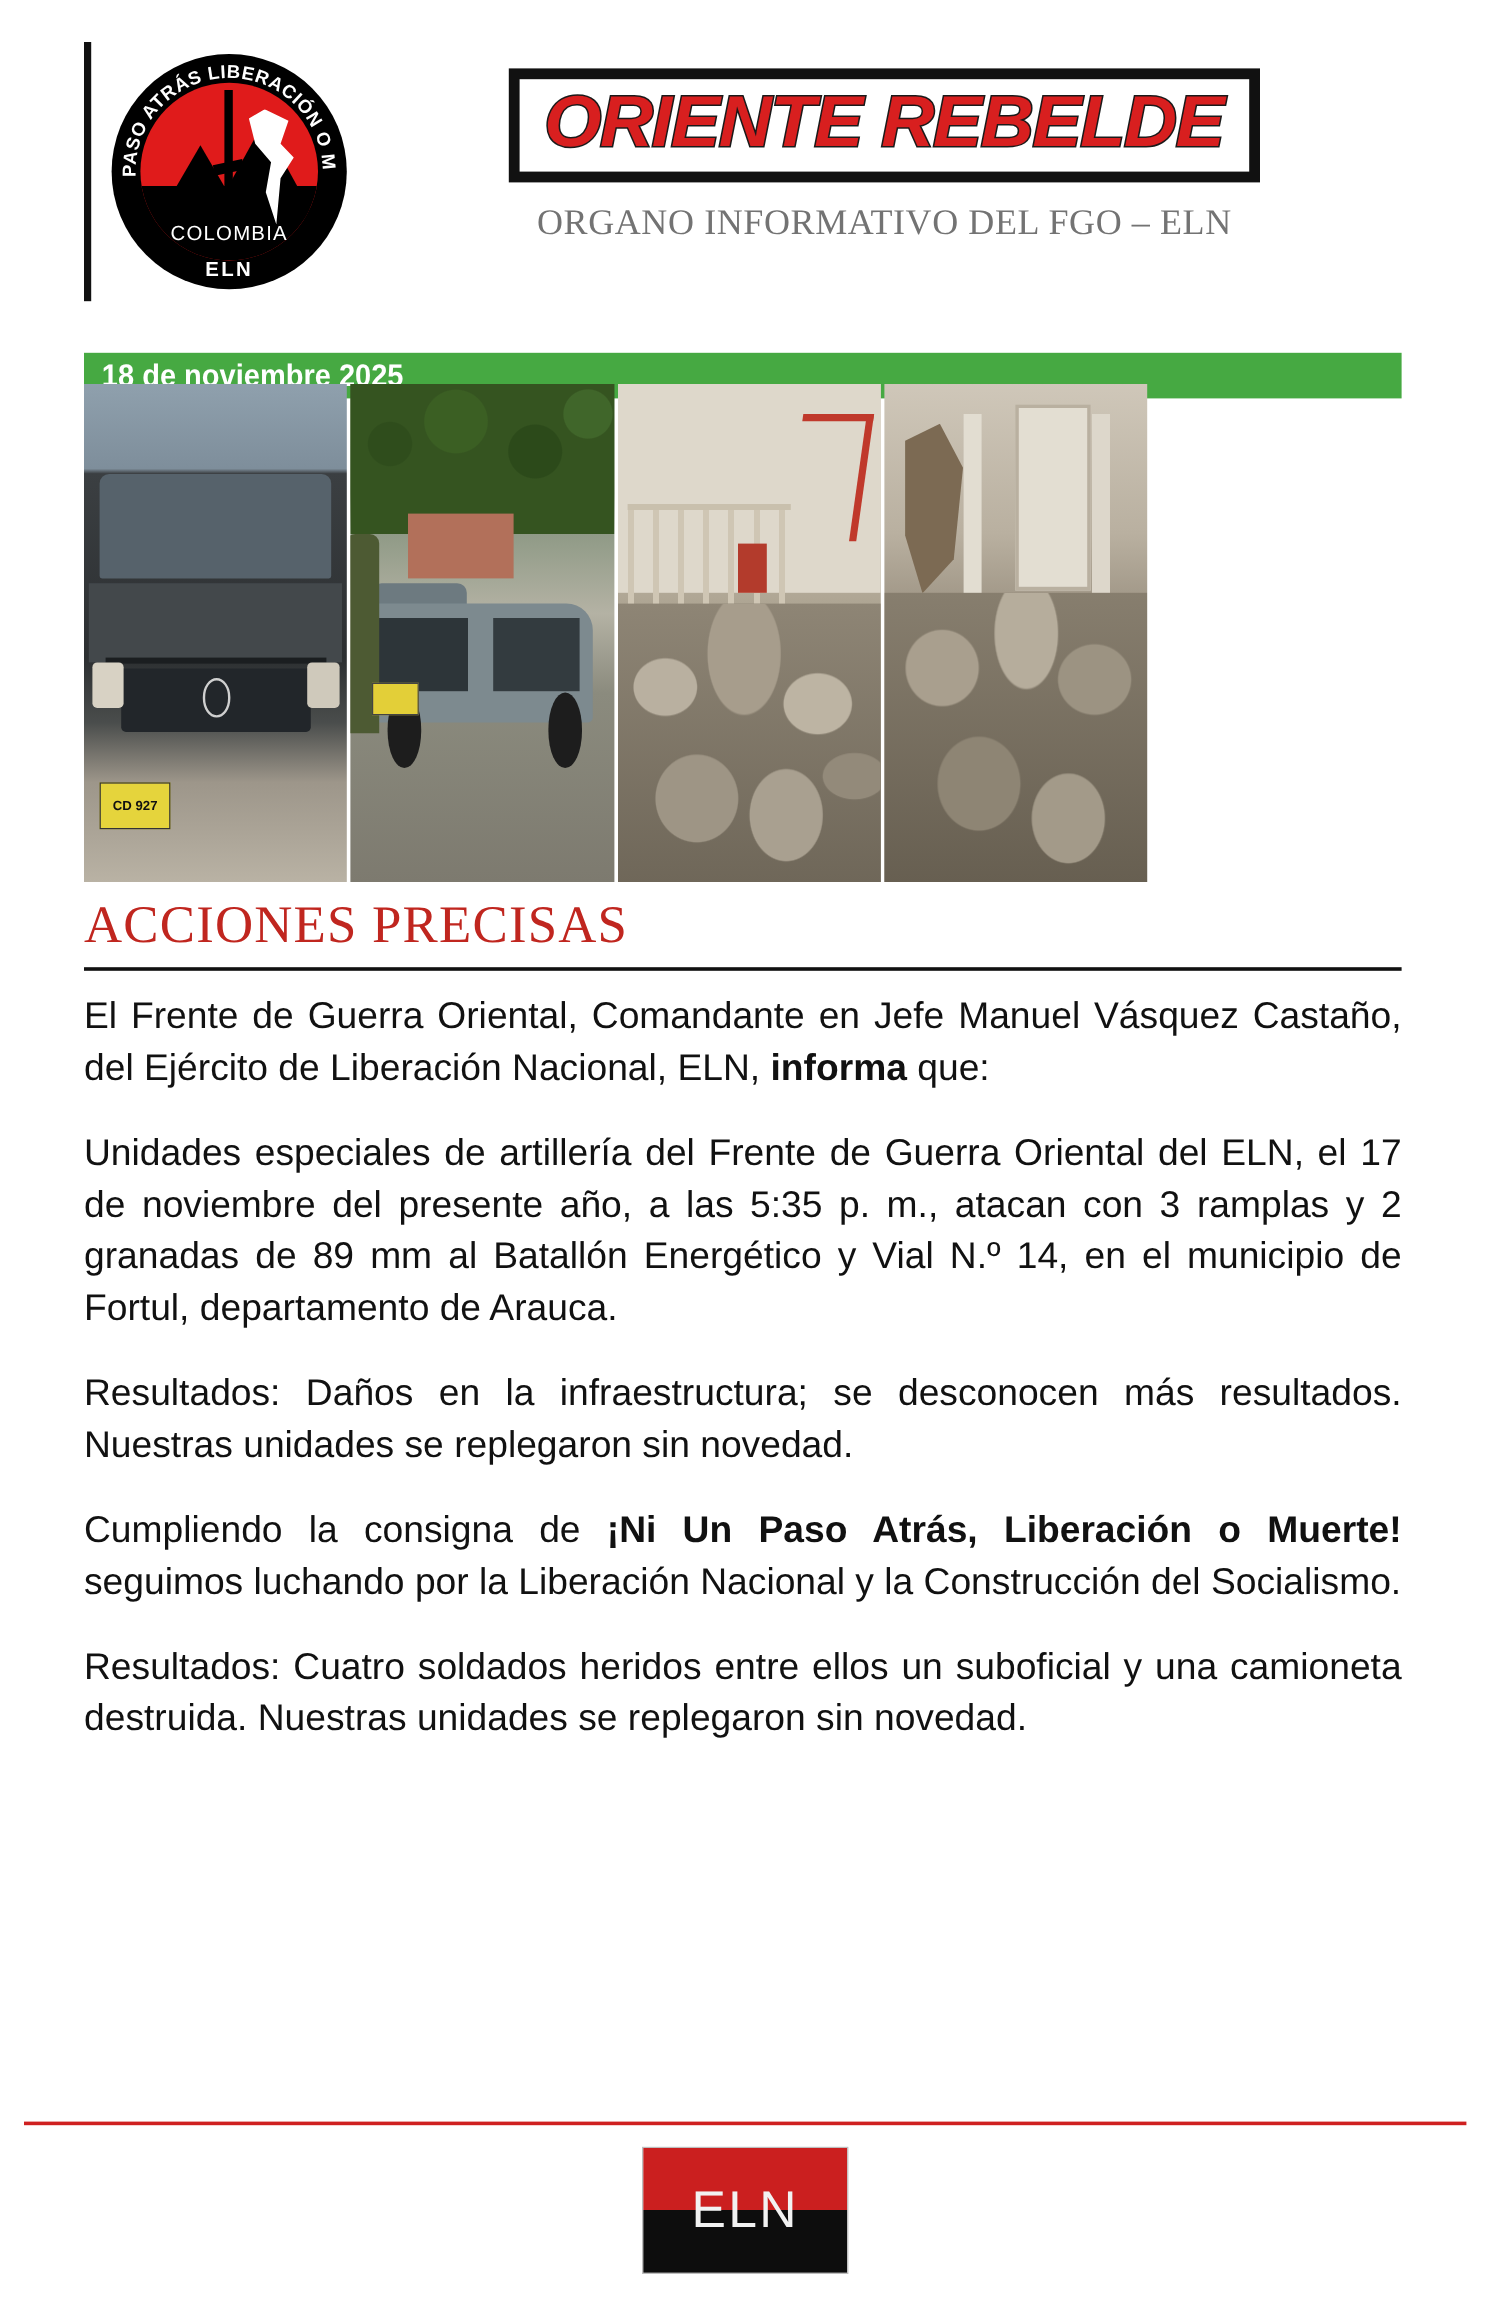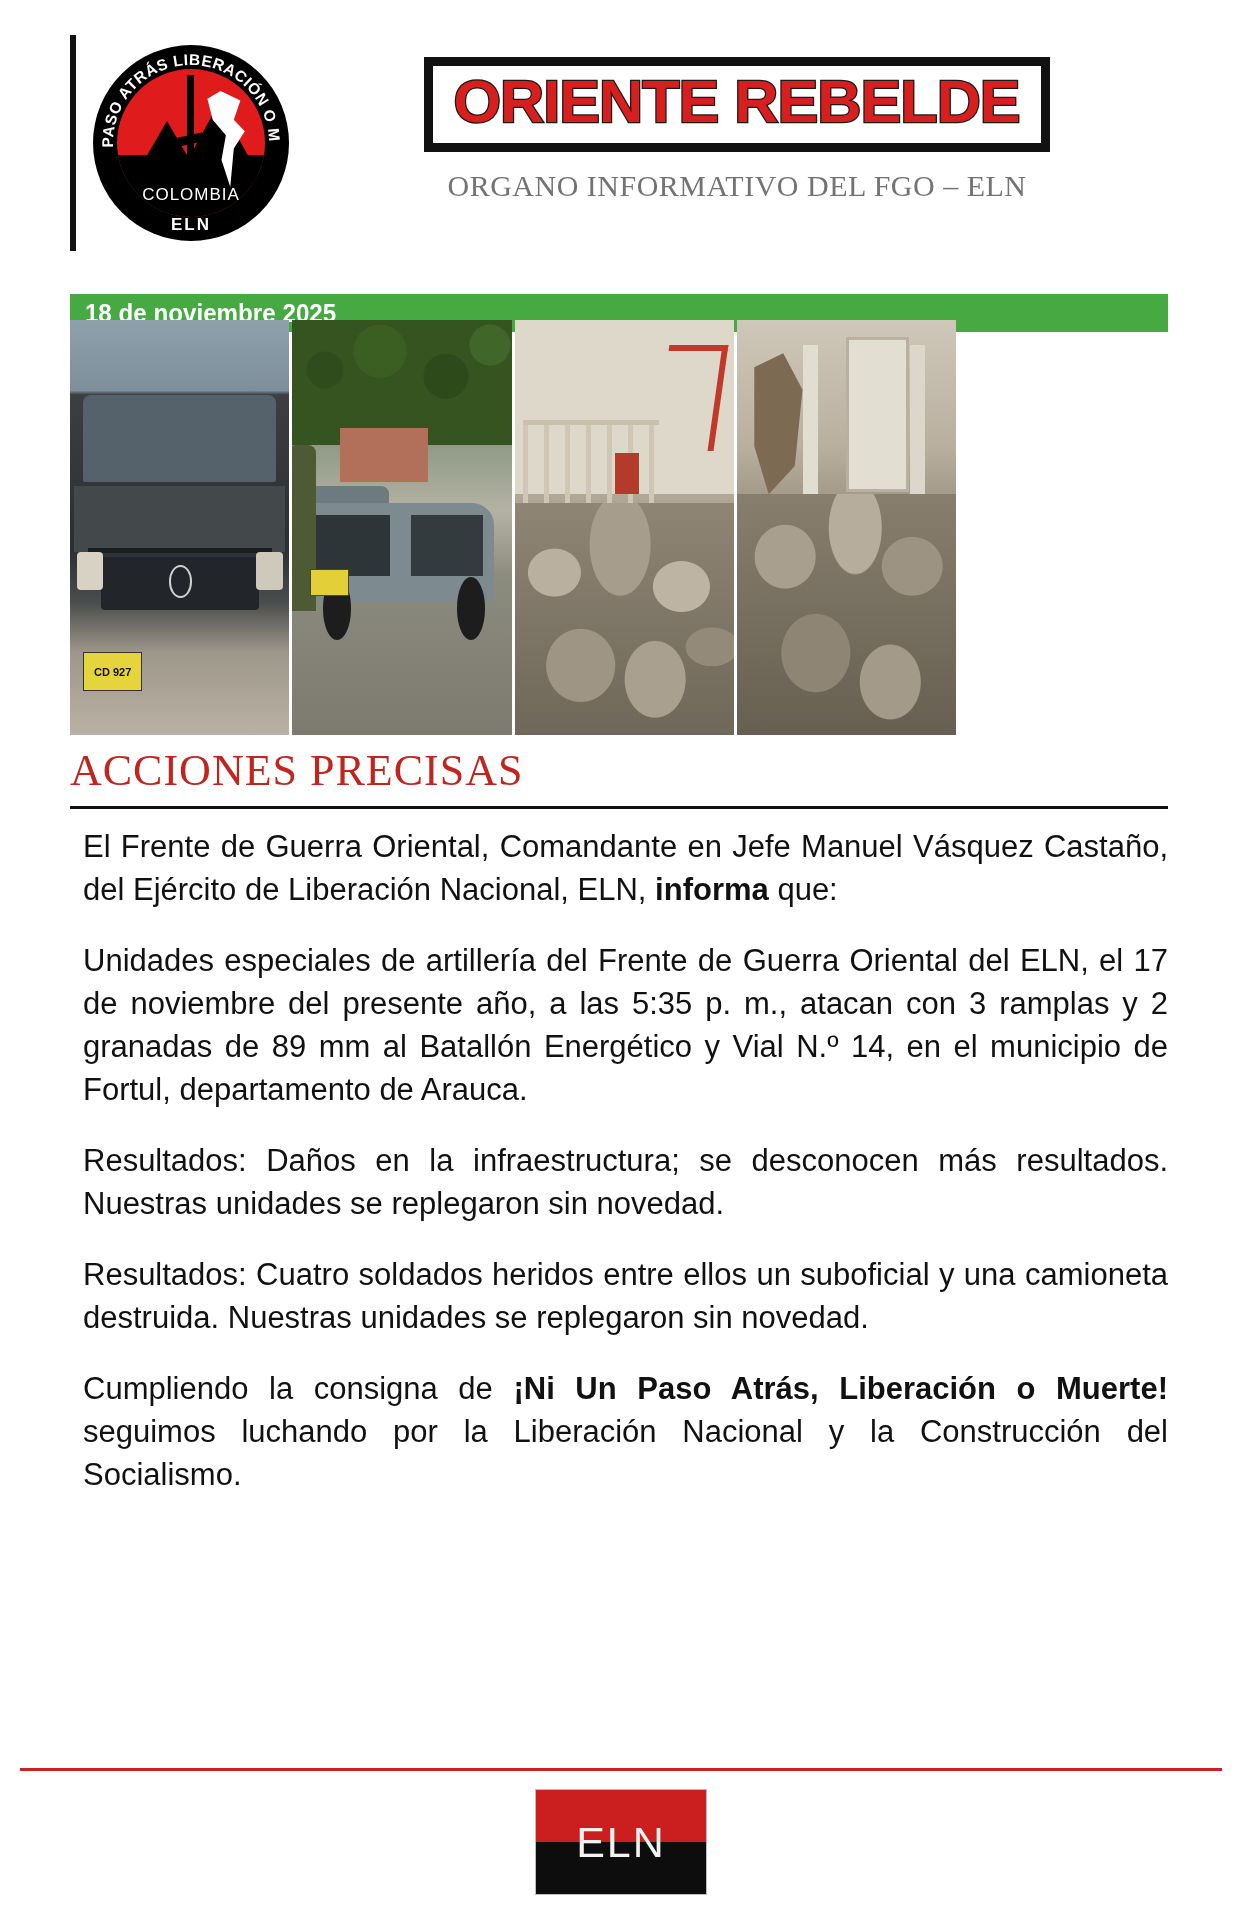--- a/index.html
+++ b/index.html
@@ -25,21 +25,21 @@
                        transform:rotate(-12deg);}
   .emblem .map{position:absolute;right:18px;top:22px;width:44px;height:96px;background:#fff;
                clip-path:polygon(40% 0,85% 10%,70% 30%,95% 42%,70% 60%,62% 100%,42% 72%,52% 46%,22% 30%,10% 8%);}
   .emblem .colombia{position:absolute;left:0;right:0;bottom:36px;text-align:center;color:#fff;
                     font-size:17px;letter-spacing:1px;font-family:"Liberation Sans",sans-serif;}
   .emblem .elnlabel{position:absolute;left:0;right:0;bottom:6px;text-align:center;color:#fff;
                     font-size:17px;font-weight:bold;letter-spacing:2px;}
   .emblem svg text{fill:#fff;font-family:"Liberation Sans",sans-serif;font-size:15.5px;font-weight:bold;letter-spacing:.6px;}
 
   .mast-right{flex:1;display:flex;flex-direction:column;align-items:center;justify-content:flex-start;padding-top:22px;}
-  .title-box{border:9px solid #111;background:#fff;padding:4px 26px 10px;}
+  .title-box{border:9px solid #111;background:#fff;padding:4px 26px 10px;font-style:italic;}
   .title-text{font-family:"Liberation Sans",sans-serif;font-weight:bold;font-size:60px;line-height:1.05;
               color:#d81f1f;letter-spacing:-1px;transform:scaleX(1.02);
               -webkit-text-stroke:2.5px #1a1a1a;paint-order:stroke fill;white-space:nowrap;}
   .subtitle{margin-top:17px;font-family:Liberation Serif, serif;font-size:30px;color:#737373;letter-spacing:.5px;white-space:nowrap;}
 
   
   .datebar{position:absolute;left:70px;top:277px;width:1098px;height:38px;background:#46a942;
            display:flex;align-items:center;margin-top:17px;}
   .datebar span{color:#fff;font-size:26px;font-weight:bold;padding-left:16px;letter-spacing:0px;transform:scaleX(.93);transform-origin:left center;}
 
@@ -111,21 +111,21 @@
               radial-gradient(ellipse at 70% 78%,#a39a89 30px,transparent 31px),
               linear-gradient(#877e6e,#675f51);}
 
   
   .headline{position:absolute;left:70px;top:745px;width:1098px;text-align:left;
             font-family:"Liberation Serif",serif;color:#c0261f;font-size:44px;letter-spacing:1px;}
   .hr-black{position:absolute;left:70px;top:806px;width:1098px;height:0;border-top:3px solid #111;}
 
   
   .body{position:absolute;left:70px;top:825px;width:1098px;font-size:31px;line-height:43px;color:#111;}
-  .body p{margin:0 0 28px 13px;text-align:justify;text-justify:inter-word;}
+  .body p{margin:0 0 28px 0;text-align:justify;text-justify:inter-word;}
   .body p:last-child{margin-bottom:0;}
   .body b{font-weight:bold;}
 
   
   .footer{position:absolute;left:70px;top:1736px;width:1098px;display:flex;justify-content:space-between;
           font-family:"Liberation Serif",serif;font-size:16px;color:#222;}
   .redline{position:absolute;left:20px;top:1768px;width:1202px;height:0;border-top:3px solid #cf2020;}
   .flag{position:absolute;left:536px;top:1790px;width:170px;height:104px;outline:1px solid #bdbdbd;
         display:flex;align-items:center;justify-content:center;
         background:linear-gradient(#cb1f1f 0 50%,#0d0d0d 50% 100%);}
@@ -214,22 +214,22 @@
     </div>
   </div>
 
   <div class="headline">ACCIONES PRECISAS</div>
   <div class="hr-black"></div>
 
   <div class="body">
     <p><span>El Frente de Guerra Oriental, Comandante en Jefe Manuel Vásquez Castaño, del Ejército de Liberación Nacional, ELN, </span><b>informa</b><span> que:</span></p>
     <p>Unidades especiales de artillería del Frente de Guerra Oriental del ELN, el 17 de noviembre del presente año, a las 5:35 p. m., atacan con 3 ramplas y 2 granadas de 89 mm al Batallón Energético y Vial N.º 14, en el municipio de Fortul, departamento de Arauca.</p>
     <p>Resultados: Daños en la infraestructura; se desconocen más resultados. Nuestras unidades se replegaron sin novedad.</p>
+    <p><span>Cumpliendo la consigna de </span><b>¡Ni Un Paso Atrás, Liberación o Muerte!</b><span> seguimos luchando por la Liberación Nacional y la Construcción del Socialismo.</span></p>
     <p>Resultados: Cuatro soldados heridos entre ellos un suboficial y una camioneta destruida. Nuestras unidades se replegaron sin novedad.</p>
-    <p><span>Cumpliendo la consigna de </span><b>¡Ni Un Paso Atrás, Liberación o Muerte!</b><span> seguimos luchando por la Liberación Nacional y la Construcción del Socialismo.</span></p>
   </div>
 
   <div class="redline"></div>
   <div class="flag">
     <span>ELN</span>
   </div>
 
 </div>
 
 </body></html>

